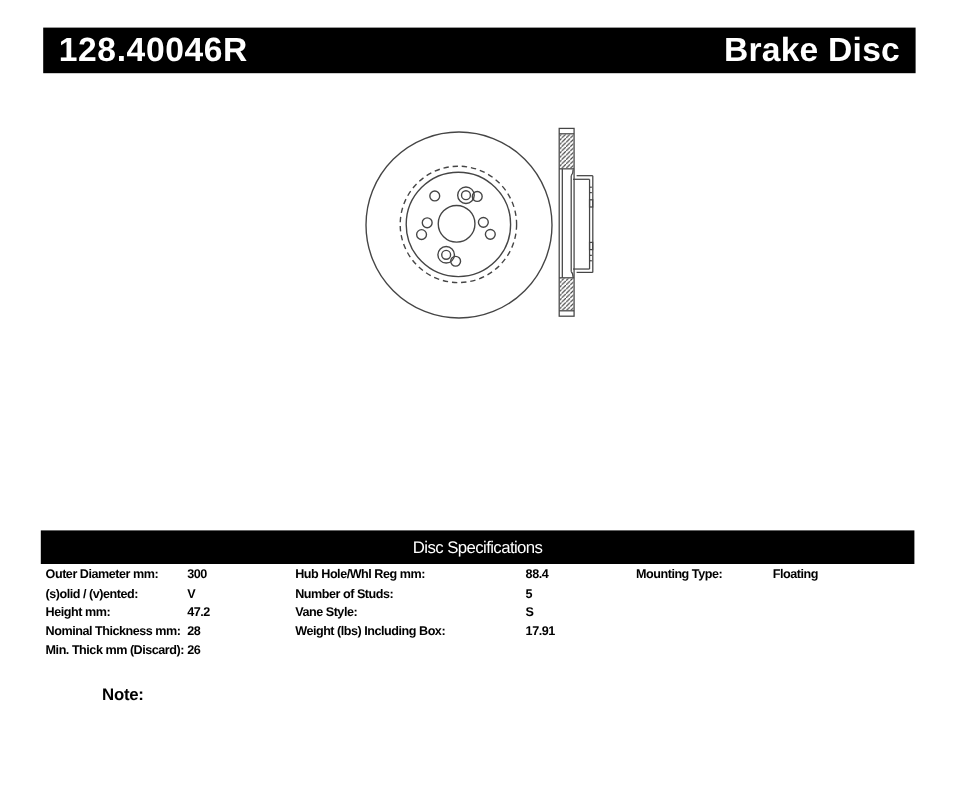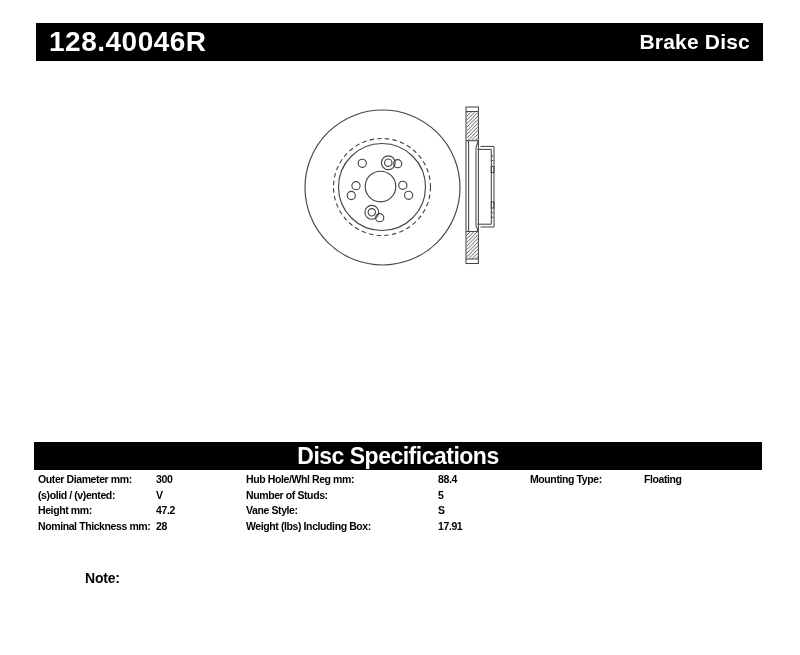--- a/index.html
+++ b/index.html
@@ -12,27 +12,27 @@
     display:flex;align-items:center;
   }
   .header-bar{
     left:36px;top:23px;width:727px;height:38px;padding:0 13px;
     justify-content:space-between;
   }
   .header-bar .part-number{
     font-size:28px;font-weight:bold;letter-spacing:0.5px;
   }
   .header-bar .product-title{
-    font-size:21px;font-weight:bold;letter-spacing:0.2px;
+    font-size:28px;font-weight:bold;letter-spacing:0.2px;
   }
   .spec-bar{
     left:34px;top:442px;width:728px;height:28px;justify-content:center;
   }
   .spec-bar .spec-title{
-    font-size:23px;font-weight:bold;letter-spacing:-0.5px;
+    font-size:14px;font-weight:normal;letter-spacing:-0.5px;
   }
   .drawing{
     position:absolute;left:280px;top:95px;
   }
   .spec-col{position:absolute;}
   .spec-col-1{left:38px;top:472px;}
   .spec-col-2{left:246px;top:472px;}
   .spec-col-3{left:530px;top:472px;}
   .spec-row{
     display:flex;white-space:nowrap;
@@ -130,20 +130,24 @@
       <span class="spec-value">V</span>
     </div>
     <div class="spec-row">
       <span class="spec-label">Height mm:</span>
       <span class="spec-value">47.2</span>
     </div>
     <div class="spec-row">
       <span class="spec-label">Nominal Thickness mm:</span>
       <span class="spec-value">28</span>
     </div>
+    <div class="spec-row">
+      <span class="spec-label">Min. Thick mm (Discard):</span>
+      <span class="spec-value">26</span>
+    </div>
   </div>
 
   <div class="spec-col spec-col-2">
     <div class="spec-row">
       <span class="spec-label">Hub Hole/Whl Reg mm:</span>
       <span class="spec-value">88.4</span>
     </div>
     <div class="spec-row">
       <span class="spec-label">Number of Studs:</span>
       <span class="spec-value">5</span>

